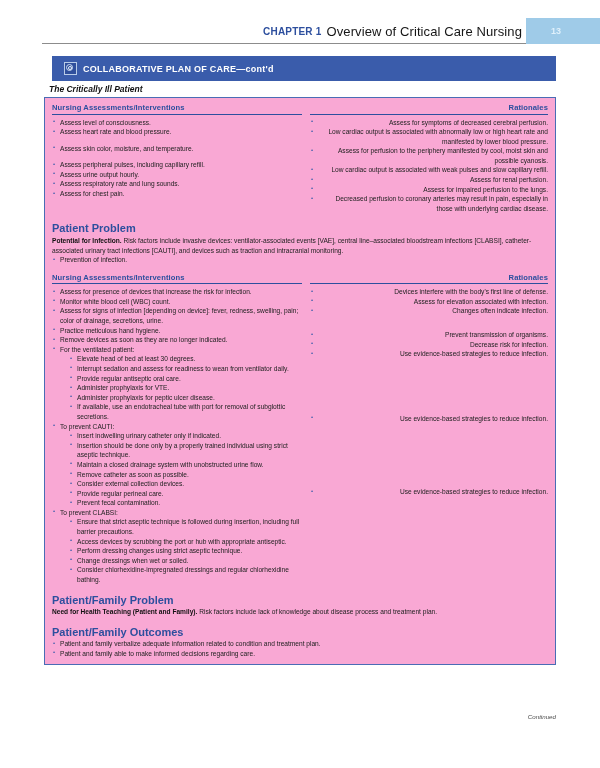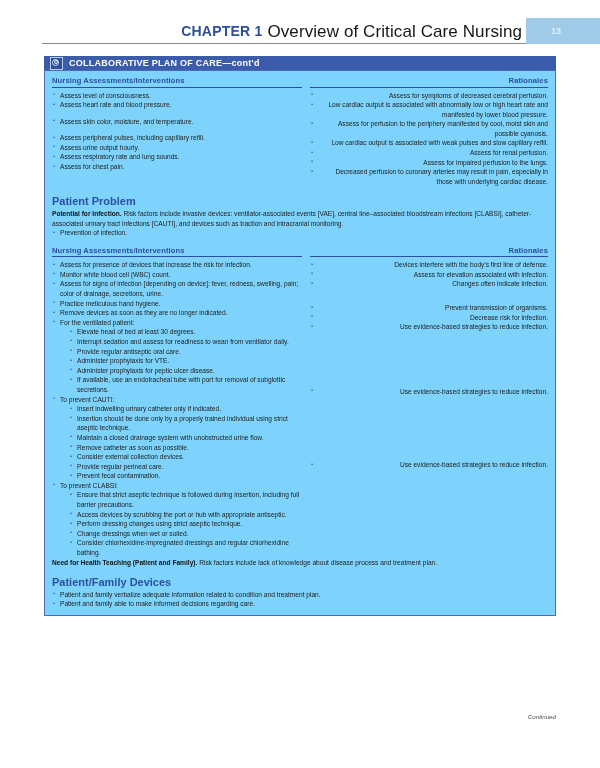--- a/index.html
+++ b/index.html
@@ -32,28 +32,28 @@
     border-top: 1px solid #8c8c8c;
   }
   .header-text {
     position: absolute;
     right: 78px;
     top: 4px;
     text-align: right;
     white-space: nowrap;
   }
   .chapter-label {
-    font-size: 14px;
+    font-size: 10px;
     font-weight: bold;
     color: #2d4f9e;
     letter-spacing: .2px;
     vertical-align: 1px;
   }
   .chapter-title {
-    font-size: 17px;
+    font-size: 13px;
     color: #161616;
     letter-spacing: .1px;
     margin-left: 5px;
   }
   .page-tab {
     position: absolute;
     right: 0;
     top: 18px;
     width: 74px;
     height: 26px;
@@ -74,24 +74,25 @@
 
   
   .box-wrap {
     position: absolute;
     left: 44px;
     top: 56px;
     width: 512px;
   }
   .box-titlebar {
     background: #3a5cab;
-    height: 14px;
+    height: 25px;
     display: flex;
     align-items: center;
-    padding-left: 6px;
+    padding-left: 12px;
+    margin-left: 8px;
   }
   .spiral-icon {
     width: 11px;
     height: 11px;
     border: 1px solid #b9cce8;
     background: #2f4f9c;
     position: relative;
     flex: 0 0 auto;
     margin-right: 6px;
   }
@@ -112,21 +113,21 @@
     font-size: 8.5px;
     font-weight: bold;
     font-style: italic;
     color: #111;
     margin: 3px 0 3px 5px;
   }
 
   
   .panel {
     border: 1px solid #4a6cb5;
-    background: #7dd3fc;
+    background: #f9a8d4;
     padding: 5px 7px 6px 7px;
     box-sizing: border-box;
   }
 
   
   .cols {
     display: flex;
     width: 100%;
   }
   .col-left { width: 52%; padding-right: 8px; box-sizing: border-box; }
@@ -245,20 +246,21 @@
 <div class="box-wrap">
 
   <div class="box-titlebar">
     <span class="spiral-icon">
         <i class="r1"></i>
         <i class="r2"></i>
       </span>
     <span class="box-titlebar-text">COLLABORATIVE PLAN OF CARE—cont'd</span>
   </div>
 
+  <div class="box-subtitle">The Critically Ill Patient</div>
 
   <div class="panel">
     <div class="cols">
       <div class="col-left">
         <div class="colhead">Nursing Assessments/Interventions</div>
         <ul class="bul">
           <li>Assess level of consciousness.</li>
           <li>Assess heart rate and blood pressure.</li>
           <li class="gap">Assess skin color, moisture, and temperature.</li>
           <li class="gap">Assess peripheral pulses, including capillary refill.</li>
@@ -342,23 +344,24 @@
           <li>Changes often indicate infection.</li>
           <li class="gap2">Prevent transmission of organisms.</li>
           <li>Decrease risk for infection.</li>
           <li>Use evidence-based strategies to reduce infection.</li>
           <li class="gap3">Use evidence-based strategies to reduce infection.</li>
           <li class="gap4">Use evidence-based strategies to reduce infection.</li>
         </ul>
       </div>
     </div>
 
+    <div class="sec-head">Patient/Family Problem</div>
     <div class="sec-body"><b>Need for Health Teaching (Patient and Family).</b><span> Risk factors include lack of knowledge about disease process and treatment plan.</span></div>
 
-    <div class="sec-head">Patient/Family Devices</div>
+    <div class="sec-head">Patient/Family Outcomes</div>
     <ul class="bul">
       <li>Patient and family verbalize adequate information related to condition and treatment plan.</li>
       <li>Patient and family able to make informed decisions regarding care.</li>
     </ul>
   </div>
 </div>
 
 <div class="continued">Continued</div>
 
 </body></html>

